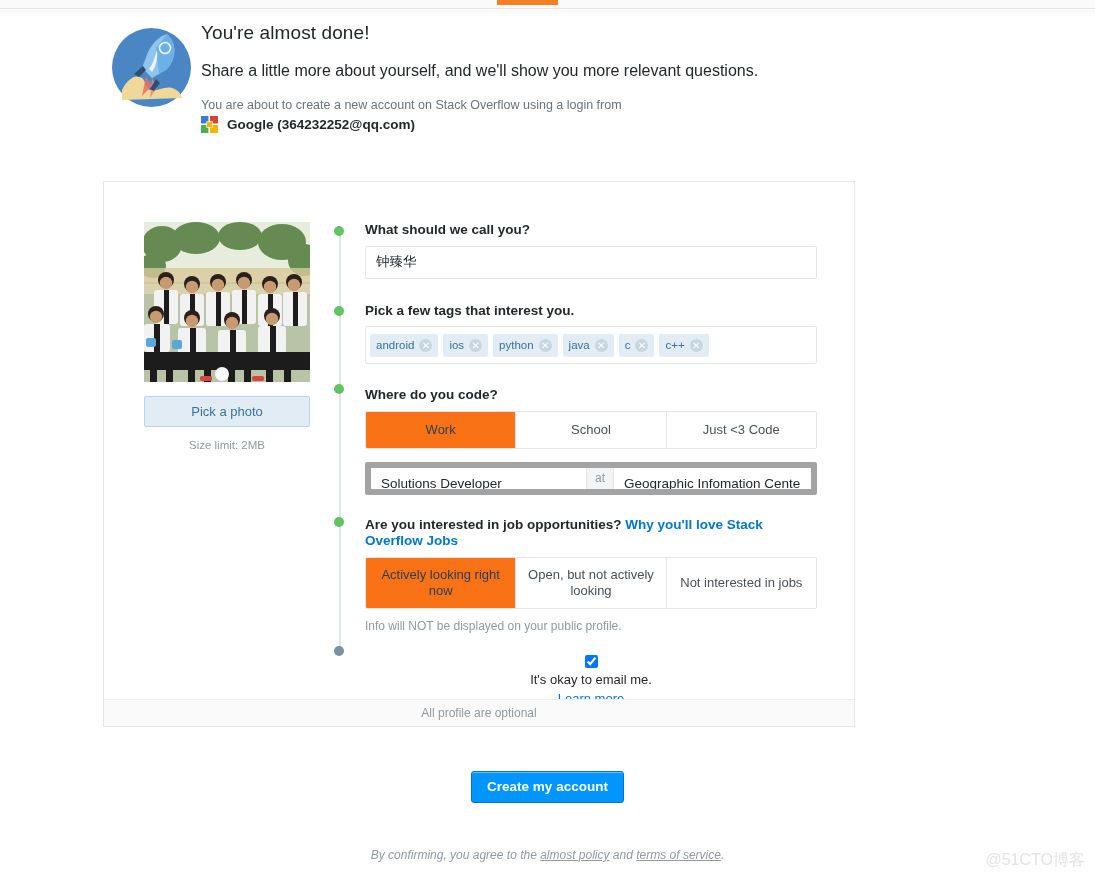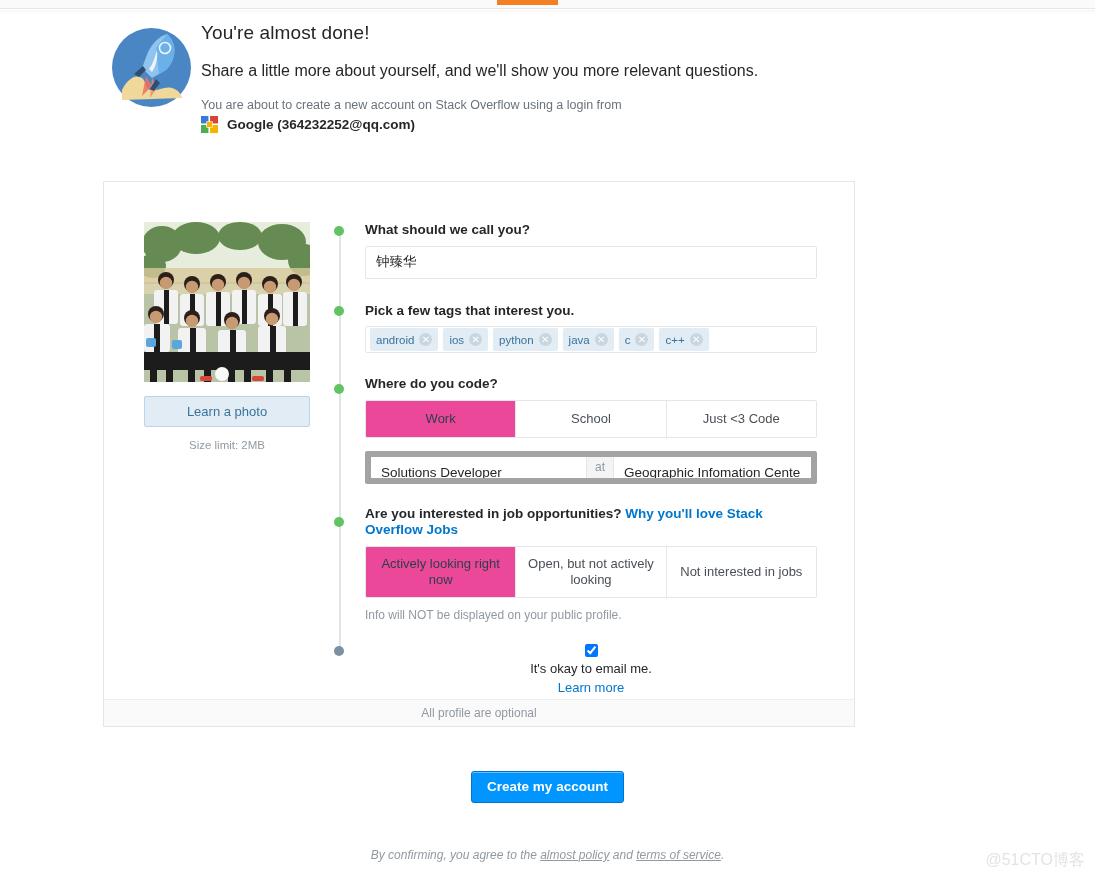--- a/index.html
+++ b/index.html
@@ -112,21 +112,21 @@
 
   .finput {
     width: 452px; height: 33px; border: 1px solid #e4e6e8;
     background: #fff; font-size: 13.5px; color: #242729;
     padding: 0 10px; border-radius: 2px;
     font-family: "Liberation Sans", sans-serif;
   }
   .finput::placeholder { color: #9199a1; }
 
   .tagbox {
-    width: 452px; height: 27px; border: 1px solid #e4e6e8; border-radius: 2px;
+    width: 452px; height: 38px; border: 1px solid #e4e6e8; border-radius: 2px;
     background: #fff; display: flex; align-items: center; padding: 0 4px; gap: 5px;
   }
   .tag {
     display: inline-flex; align-items: center; gap: 5px;
     background: #e1ecf4; color: #39739d;
     font-size: 11.5px; height: 23px; padding: 0 6px; border-radius: 2px;
   }
   .tag-x {
     width: 13px; height: 13px; border-radius: 50%; background: #c8d6e0;
     color: #fff; font-size: 10px; line-height: 13px; text-align: center;
@@ -136,21 +136,21 @@
   .seg {
     display: flex; width: 452px; border: 1px solid #e4e6e8; border-radius: 2px;
     overflow: hidden; background: #fff;
   }
   .seg-item {
     flex: 1 1 0; text-align: center; font-size: 13px; color: #4a5056;
     padding: 10px 4px; border-right: 1px solid #e4e6e8;
     cursor: pointer; line-height: 16px;
   }
   .seg-item:last-child { border-right: none; }
-  .seg-item.sel { background: #ec4899; color: #2c3e50; }
+  .seg-item.sel { background: #f97316; color: #2c3e50; }
   .seg.two-line .seg-item { height: 50px; display: flex; align-items: center; justify-content: center; }
 
   .duo {
     display: flex; width: 452px; border: 6px solid #a3a3a3; border-radius: 2px;
     overflow: hidden; background: #fff; height: 33px;
   }
   .duo input {
     border: none; outline: none; height: 31px; font-size: 13.5px;
     padding: 0 10px; color: #242729; font-family: "Liberation Sans", sans-serif;
     background: transparent;
@@ -329,21 +329,21 @@
                 <rect x="56" y="154" width="12" height="5" rx="2"></rect>
                 <rect x="108" y="154" width="12" height="5" rx="2"></rect>
               </g>
             <g fill="#5aa7e0">
                 <rect x="2" y="116" width="10" height="9" rx="2"></rect>
                 <rect x="28" y="118" width="10" height="9" rx="2"></rect>
               </g>
           </g>
         </svg>
       </div>
-      <button class="pick-photo">Learn a photo</button>
+      <button class="pick-photo">Pick a photo</button>
       <div class="size-limit">Size limit: 2MB</div>
     </div>
 
     <div class="timeline">
       <div class="tl-line"></div>
       <div class="tl-dot" style="top:0px;background:#61c361;"></div>
       <div class="tl-dot" style="top:80px;background:#61c361;"></div>
       <div class="tl-dot" style="top:158px;background:#61c361;"></div>
       <div class="tl-dot" style="top:291px;background:#61c361;"></div>
       <div class="tl-dot" style="top:420px;background:#7b90a0;"></div>

